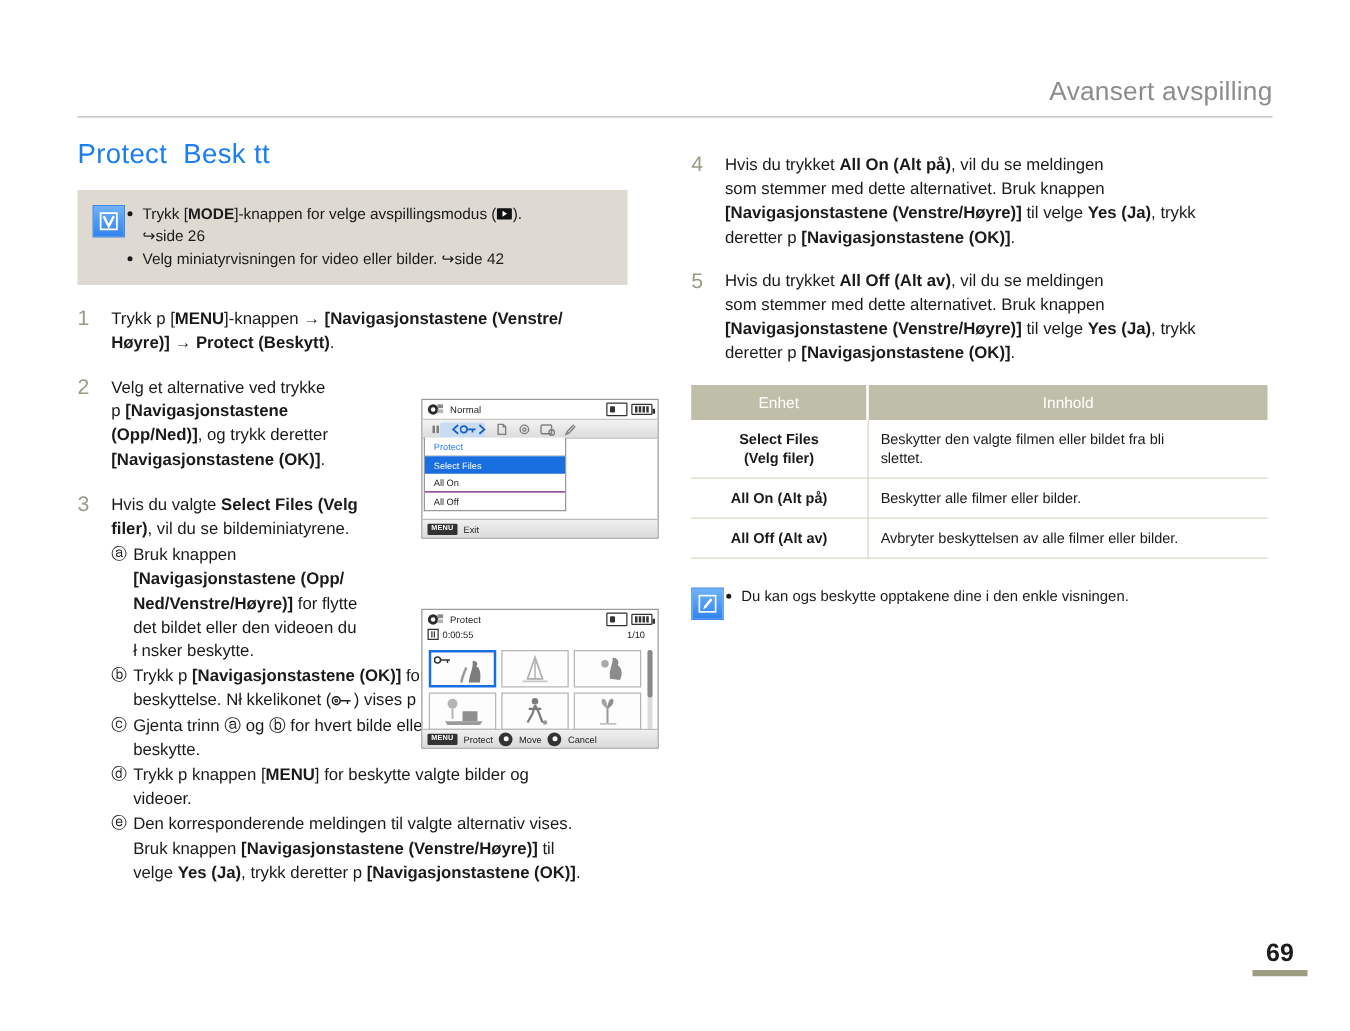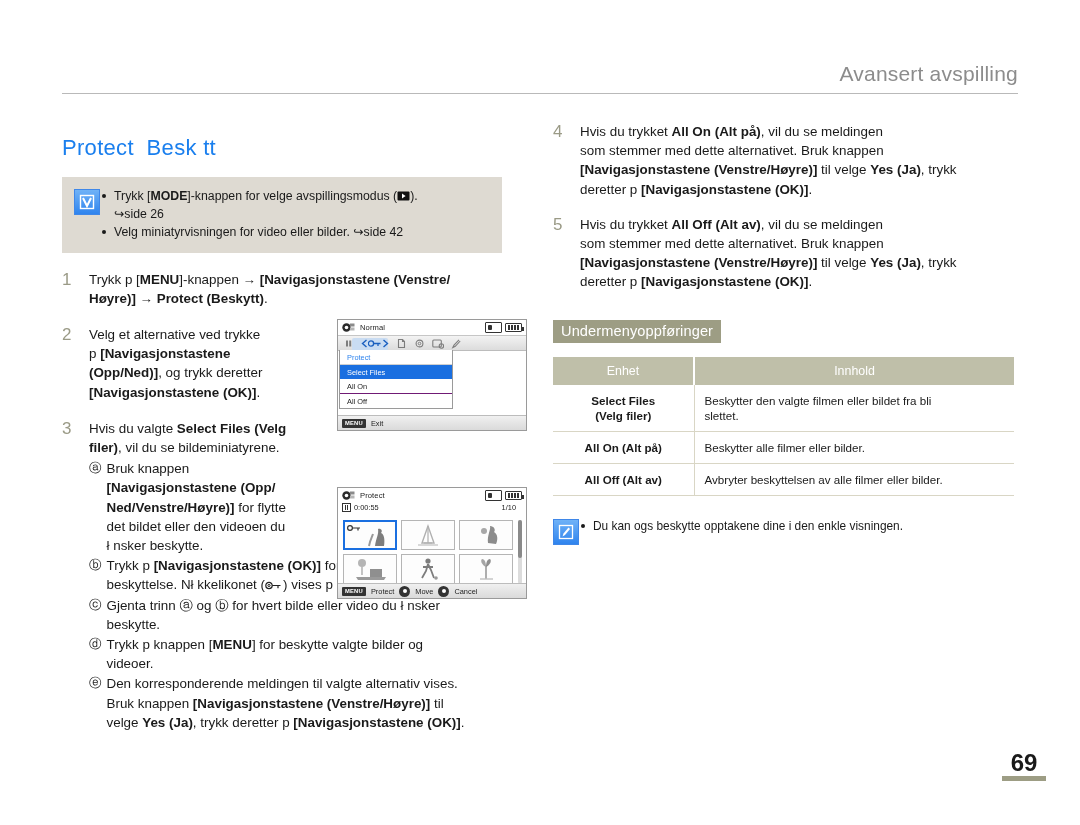--- a/index.html
+++ b/index.html
@@ -25,21 +25,21 @@
     letter-spacing:.2px;
     padding-bottom:7px;
     font-weight:400;
   }
   .header-rule{
     border-bottom:1px solid #b9b9b9;
     width:100%;
   }
 
   
-  .col-left{position:absolute;left:62px;top:135px;width:468px;}
+  .col-left{position:absolute;left:62px;top:110px;width:468px;}
   .col-right{position:absolute;left:553px;top:122px;width:470px;}
 
   
   .sec-title{
     font-size:22px;
     color:#1a7fee;
     font-weight:400;
     letter-spacing:.3px;
     margin:0 0 16px 0;
     white-space:pre;
@@ -153,21 +153,21 @@
     display:flex;gap:0;align-items:flex-start;
     margin-top:22px;width:470px;
   }
   .notebox .bullets{font-size:11.9px;line-height:16.5px;}
 
   
   .pagenum{
     position:absolute;right:34px;bottom:44px;
     text-align:center;width:44px;
   }
-  .pagenum .num{font-size:24px;font-weight:bold;color:#1a1a1a;line-height:20px;}
+  .pagenum .num{font-size:20px;font-weight:bold;color:#1a1a1a;line-height:20px;}
   .pagenum .bar{height:5px;background:#9d9d84;margin-top:3px;}
 
   
   .lcd{
     position:absolute;
     border:1px solid #9a9a9a;
     background:#ffffff;
     box-sizing:border-box;
     font-size:7px;
     color:#222;
@@ -384,21 +384,20 @@
         </div>
     </div>
 
     <div class="rstep">
       <div class="step-num">5</div>
       <div class="step-body">
           <p>Hvis du trykket <b>All Off (Alt av)</b>, vil du se meldingen<br>som stemmer med dette alternativet. Bruk knappen<br><b>[Navigasjonstastene (Venstre/Høyre)]</b> til   velge <b>Yes (Ja)</b>, trykk<br>deretter p  <b>[Navigasjonstastene (OK)]</b>.</p>
         </div>
     </div>
 
-    <div class="sub-head">Undermenyoppføringer</div>
 
     <table class="menu-table">
       <thead>
         <tr>
           <th class="c1">Enhet</th>
           <th>Innhold</th>
         </tr>
       </thead>
       <tbody>
         <tr>

